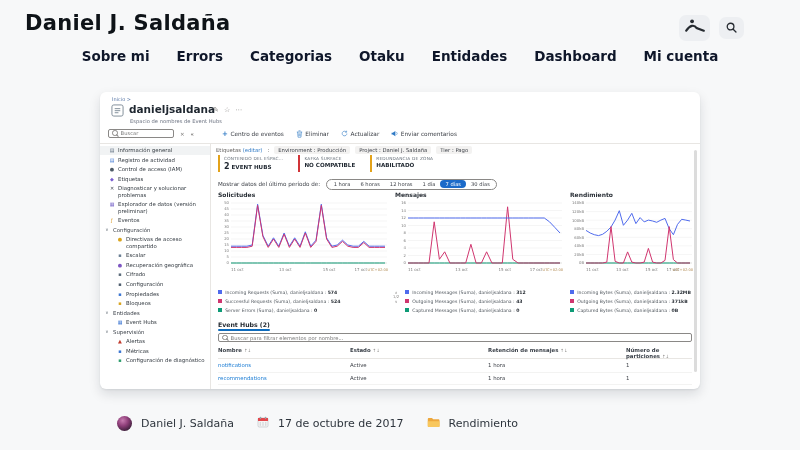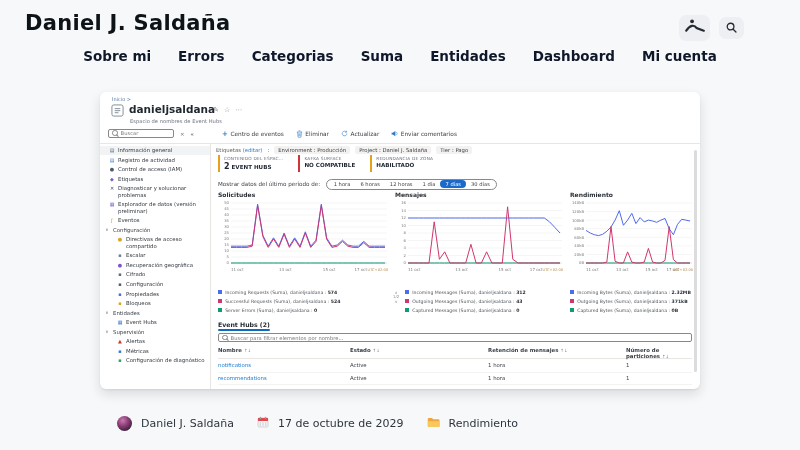--- a/index.html
+++ b/index.html
@@ -106,21 +106,21 @@
           <path d="M8.8 8.8l3 3" stroke="#262b31" stroke-width="1.4" stroke-linecap="round"></path>
         </svg>
       </span>
     </div>
   </div>
 
   <nav class="nav" id="nav">
       <span>Sobre mi</span>
       <span>Errors</span>
       <span>Categorias</span>
-      <span>Suma</span>
+      <span>Otaku</span>
       <span>Entidades</span>
       <span>Dashboard</span>
       <span>Mi cuenta</span>
     </nav>
 
   <div class="shot">
     <div class="crumb">Inicio &gt;</div>
     <span class="hub-ic">
       <svg width="13" height="13" viewBox="0 0 14 14">
         <rect x="1" y="1" width="12" height="12" rx="2" fill="#fff" stroke="#7a8894" stroke-width="1"></rect>
@@ -473,21 +473,21 @@
         <g fill="#c2c7cc">
           <rect x="2.6" y="6.4" width="1.4" height="1.1"></rect>
             <rect x="5.3" y="6.4" width="1.4" height="1.1"></rect>
             <rect x="8" y="6.4" width="1.4" height="1.1"></rect>
           <rect x="2.6" y="8.4" width="1.4" height="1.1"></rect>
             <rect x="5.3" y="8.4" width="1.4" height="1.1"></rect>
             <rect x="8" y="8.4" width="1.4" height="1.1"></rect>
         </g>
       </svg>
     </span>
-    <span>17 de octubre de 2029</span>
+    <span>17 de octubre de 2017</span>
     <span class="mgap"></span>
     <span>
       <svg width="13" height="11" viewBox="0 0 13 11">
         <path d="M.8 2.1C.8 1.4 1.3.9 2 .9h3l1.2 1.4h5.1c.7 0 1.2.5 1.2 1.2v5.4c0 .7-.5 1.2-1.2 1.2H2c-.7 0-1.2-.5-1.2-1.2z" fill="#eda73c"></path>
         <path d="M.8 4.2h11.7v4.7c0 .7-.5 1.2-1.2 1.2H2c-.7 0-1.2-.5-1.2-1.2z" fill="#f8c75d"></path>
       </svg>
     </span>
     <span>Rendimiento</span>
   </div>
 

